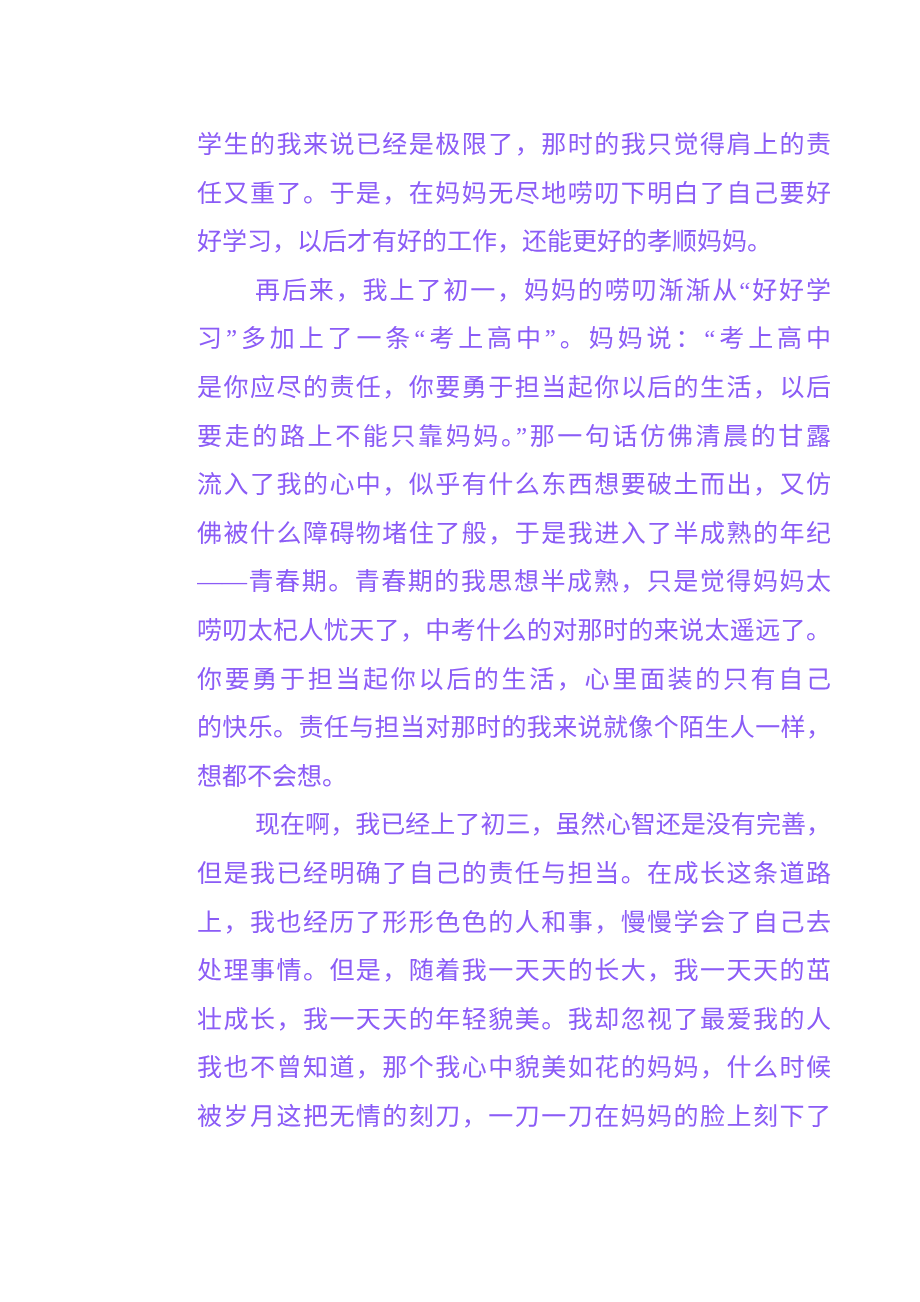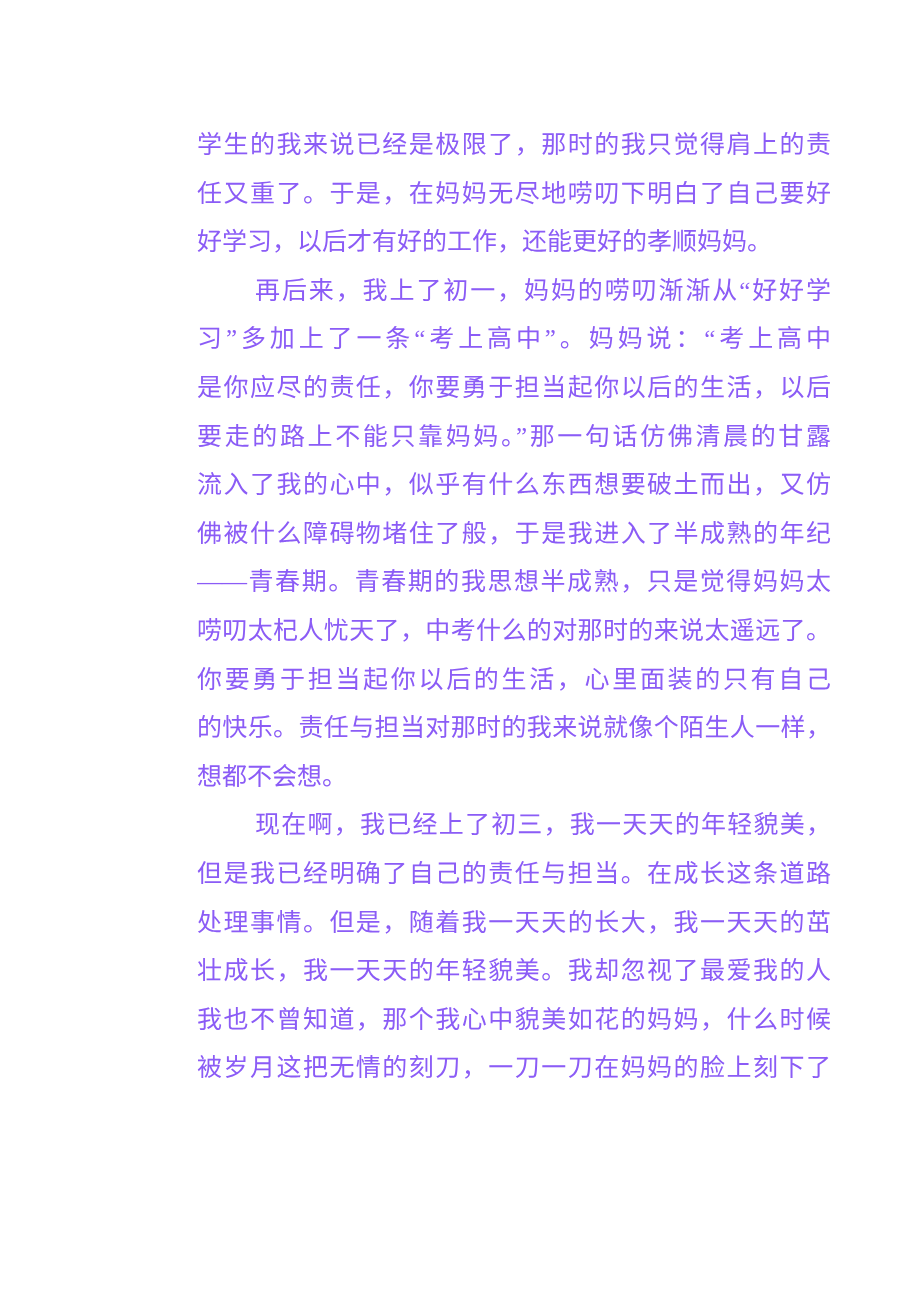--- a/index.html
+++ b/index.html
@@ -58,20 +58,21 @@
       <div class="line">习”多加上了一条“考上高中”。妈妈说：“考上高中</div>
       <div class="line">是你应尽的责任，你要勇于担当起你以后的生活，以后</div>
       <div class="line">要走的路上不能只靠妈妈。”那一句话仿佛清晨的甘露</div>
       <div class="line">流入了我的心中，似乎有什么东西想要破土而出，又仿</div>
       <div class="line">佛被什么障碍物堵住了般，于是我进入了半成熟的年纪</div>
       <div class="line">——青春期。青春期的我思想半成熟，只是觉得妈妈太</div>
       <div class="line">唠叨太杞人忧天了，中考什么的对那时的来说太遥远了。</div>
       <div class="line">你要勇于担当起你以后的生活，心里面装的只有自己</div>
       <div class="line">的快乐。责任与担当对那时的我来说就像个陌生人一样，</div>
       <div class="line para-end">想都不会想。</div>
-      <div class="line indent">现在啊，我已经上了初三，我一天天的年轻貌美，</div>
+      <div class="line indent">现在啊，我已经上了初三，虽然心智还是没有完善，</div>
       <div class="line">但是我已经明确了自己的责任与担当。在成长这条道路</div>
+      <div class="line">上，我也经历了形形色色的人和事，慢慢学会了自己去</div>
       <div class="line">处理事情。但是，随着我一天天的长大，我一天天的茁</div>
       <div class="line">壮成长，我一天天的年轻貌美。我却忽视了最爱我的人</div>
       <div class="line">我也不曾知道，那个我心中貌美如花的妈妈，什么时候</div>
       <div class="line">被岁月这把无情的刻刀，一刀一刀在妈妈的脸上刻下了</div>
     </div>
 </div>
 
 </body></html>

